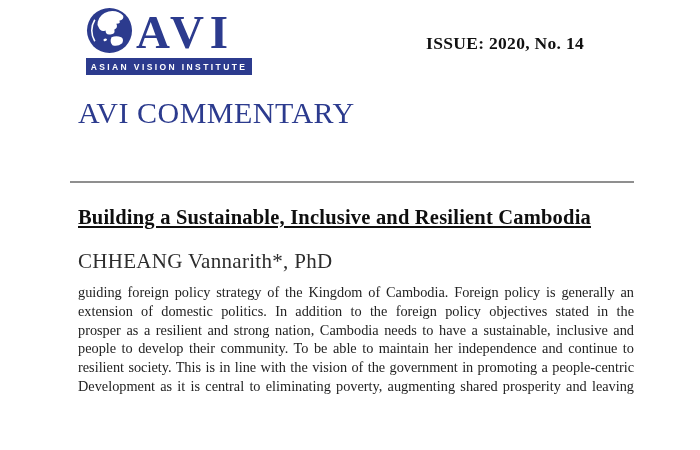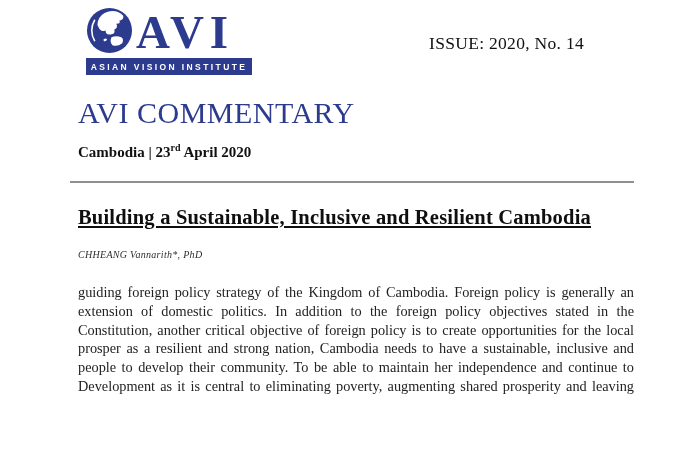--- a/index.html
+++ b/index.html
@@ -46,21 +46,21 @@
     font-weight: bold;
     font-size: 8.5px;
     letter-spacing: 2.4px;
     text-align: center;
     padding: 4px 0 3px 0;
   }
   .issue {
     position: absolute;
     top: 33px; right: 72px;
     font-size: 17.5px;
-    font-weight: normal;
+    font-weight: bold;
     color: #111111;
     letter-spacing: 0.3px;
   }
 
   
   .pub-title {
     position: absolute;
     left: 78px; top: 96px;
     margin: 0;
     font-size: 30px;
@@ -91,22 +91,21 @@
     margin: 0;
     font-size: 20.5px;
     font-weight: bold;
     color: #0f0f0f;
     letter-spacing: 0.2px;
     text-decoration: underline;
   }
   .author {
     position: absolute;
     left: 78px; top: 249px;
-    font-style: italic;
-    font-size: 10px;
+    font-size: 21px;
     color: #2d2d2d;
     letter-spacing: 0.3px;
   }
   .body-text {
     position: absolute;
     left: 78px; top: 283px;
     width: 556px;
     font-size: 14.3px;
     color: #222222;
   }
@@ -135,30 +134,29 @@
       </svg>
       <span class="logo-text">AVI</span>
     </div>
     <div class="logo-bar">ASIAN VISION INSTITUTE</div>
   </div>
 
   <div class="issue">ISSUE: 2020, No. 14</div>
 
   <h1 class="pub-title">AVI COMMENTARY</h1>
 
-  <div class="dateline"><span>Cambodia | 23</span><sup>rd</sup><span> April 2020</span></div>
 
   <div class="rule"></div>
 
   <h2 class="article-title">Building a Sustainable, Inclusive and Resilient Cambodia</h2>
 
   <div class="author">CHHEANG Vannarith*, PhD</div>
 
   <div class="body-text">
     <div class="body-line">guiding foreign policy strategy of the Kingdom of Cambodia. Foreign policy is generally an</div>
     <div class="body-line">extension of domestic politics. In addition to the foreign policy objectives stated in the</div>
-    <div class="body-line">Constitution, another critical objective of foreign policy is to create opportunities for the local</div>
     <div class="body-line">prosper as a resilient and strong nation, Cambodia needs to have a sustainable, inclusive and</div>
     <div class="body-line">people to develop their community. To be able to maintain her independence and continue to</div>
+    <div class="body-line">resilient society. This is in line with the vision of the government in promoting a people-centric</div>
     <div class="body-line">Development as it is central to eliminating poverty, augmenting shared prosperity and leaving</div>
   </div>
 
 </div>
 
 </body></html>

